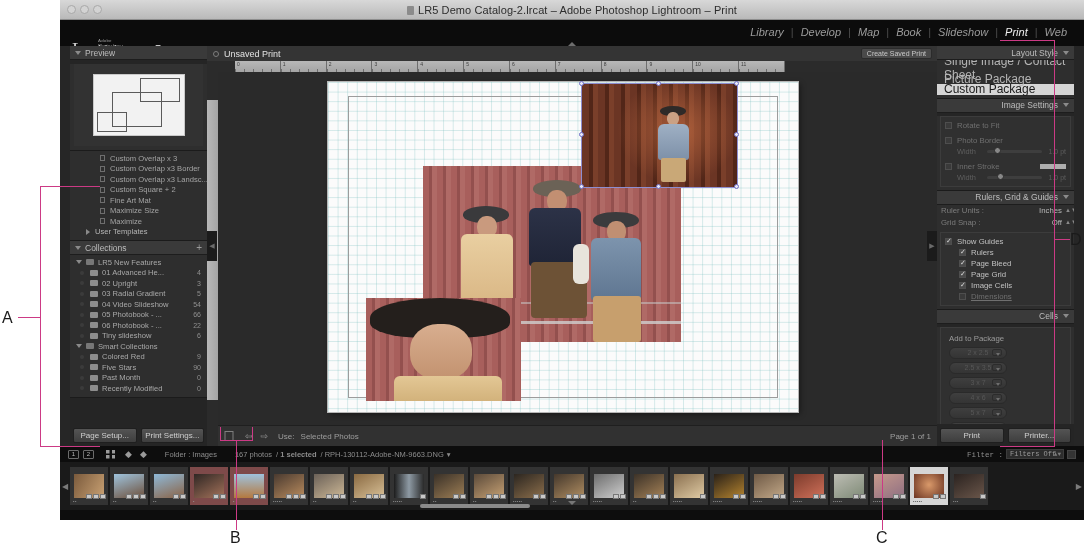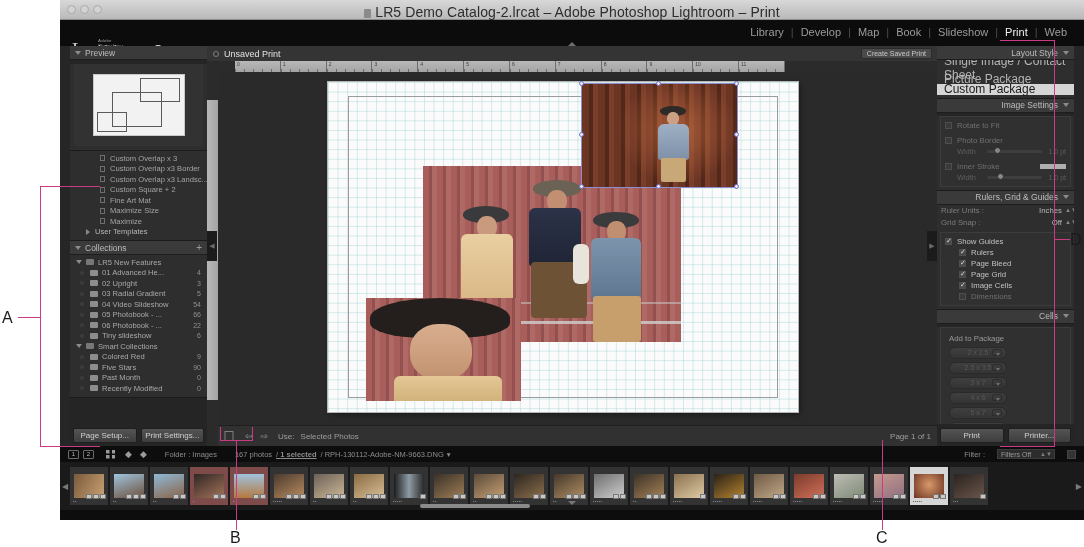--- a/index.html
+++ b/index.html
@@ -29,21 +29,21 @@
     height: 20px; background: linear-gradient(#d8d8d8, #b9b9b9);
     position: relative; border-bottom: 1px solid #8d8d8d;
   }
   .tb-dots { position: absolute; left: 7px; top: 5px; display: flex; gap: 4px; }
   .tb-dot {
     width: 9px; height: 9px; border-radius: 50%;
     background: #d3d3d3; border: 1px solid #a8a8a8;
   }
   .tb-title {
     position: absolute; left: 0; right: 0; top: 4px; text-align: center;
-    font-size: 14px; color: #2d2d2d; letter-spacing: .1px;
+    font-size: 11px; color: #2d2d2d; letter-spacing: .1px;
   }
   .tb-doc-ico {
     display: inline-block; width: 7px; height: 9px; background: #8b8b8b;
     vertical-align: -1px; margin-right: 4px; border-radius: 1px;
   }
 
   
   .headerbar {
     height: 26px; background: #0c0c0c; position: relative;
   }
@@ -57,21 +57,21 @@
     font-size: 4.4px; color: #9a9a9a; letter-spacing: .2px;
   }
   .logo .name {
     position: absolute; left: 26px; top: 4px;
     font-size: 12px; color: #c6c6c6; white-space: nowrap;
   }
   .modules {
     position: absolute; right: 10px; top: 6px;
     display: flex; align-items: center; font-size: 11px; color: #9b9b9b;
   }
-  .modules .m { padding: 0 7px; cursor: default; }
+  .modules .m { padding: 0 7px; cursor: default; font-style: italic; }
   .modules .m.active { color: #f0f0f0; }
   .modules .sep { color: #4d4d4d; }
   .hdr-arrow {
     position: absolute; left: 50%; top: 22px; width: 0; height: 0; margin-left: -4px;
     border-left: 4px solid transparent; border-right: 4px solid transparent;
     border-bottom: 4px solid #6d6d6d;
   }
 
   
   .body {
@@ -357,21 +357,21 @@
     width: 9px; height: 9px; margin: 0 6px 0 8px;
     background:
       linear-gradient(#9a9a9a,#9a9a9a) 0 0/3.5px 3.5px no-repeat,
       linear-gradient(#9a9a9a,#9a9a9a) 5.5px 0/3.5px 3.5px no-repeat,
       linear-gradient(#9a9a9a,#9a9a9a) 0 5.5px/3.5px 3.5px no-repeat,
       linear-gradient(#9a9a9a,#9a9a9a) 5.5px 5.5px/3.5px 3.5px no-repeat;
   }
   .fb-arrow { color: #9a9a9a; font-size: 9px; margin: 0 4px; }
   .fb-folder { margin-left: 14px; }
   .fb-info { margin-left: 18px; }
-  .fb-filter { margin-left: auto; display: flex; align-items: center; gap: 12px; }
+  .fb-filter { margin-left: auto; display: flex; align-items: flex-end; gap: 3px; font-family: Liberation Mono, monospace; }
   .fb-filter .fsel {
     width: 58px; height: 10px; background: #2c2c2c; border: 1px solid #3c3c3c;
     color: #9a9a9a; font-size: 7px; display: flex; align-items: center;
     padding: 0 3px; position: relative;
   }
   .fb-filter .fsel .st {
     position: absolute; right: 2px; color: #7d7d7d; font-size: 6px;
   }
   .fb-sw { width: 9px; height: 9px; background: #343434; border: 1px solid #454545; }
 
@@ -803,21 +803,21 @@
                 <span>Page Bleed</span>
               </div>
               <div class="ck-row" style="padding-left:14px;color:#c0c0c0;text-align:right;">
                 <span class="ck on"></span>
                 <span>Page Grid</span>
               </div>
               <div class="ck-row" style="padding-left:14px;color:#c0c0c0;">
                 <span class="ck on"></span>
                 <span>Image Cells</span>
               </div>
-              <div class="ck-row" style="padding-left:14px;">
+              <div class="ck-row" style="padding-left:14px;text-decoration:underline;">
                 <span class="ck"></span>
                 <span>Dimensions</span>
               </div>
             </div>
           </div>
 
           <div class="phead right">
             <span>Cells</span>
             <span class="tri r"></span>
           </div>
@@ -861,21 +861,21 @@
     </div>
 
     <div class="filmbar">
       <div class="fb-sq">1</div>
       <div class="fb-sq">2</div>
       <div class="fb-grid"></div>
       <span class="fb-arrow">◆</span>
       <span class="fb-arrow">◆</span>
       <span class="fb-folder">Folder : Images</span>
       <span class="fb-info">167 photos</span>
-      <span style="margin-left:4px;text-decoration:underline;">/ <b>1 selected</b></span>
+      <span style="margin-left:4px;">/ <b>1 selected</b></span>
       <span style="margin-left:4px;">/ RPH-130112-Adobe-NM-9663.DNG</span>
       <span style="margin-left:3px;">▾</span>
       <div class="fb-filter">
         <span>Filter :</span>
         <span class="fsel">
           <span>Filters Off</span>
           <span class="st">▲▼</span>
         </span>
         <span class="fb-sw"></span>
       </div>

